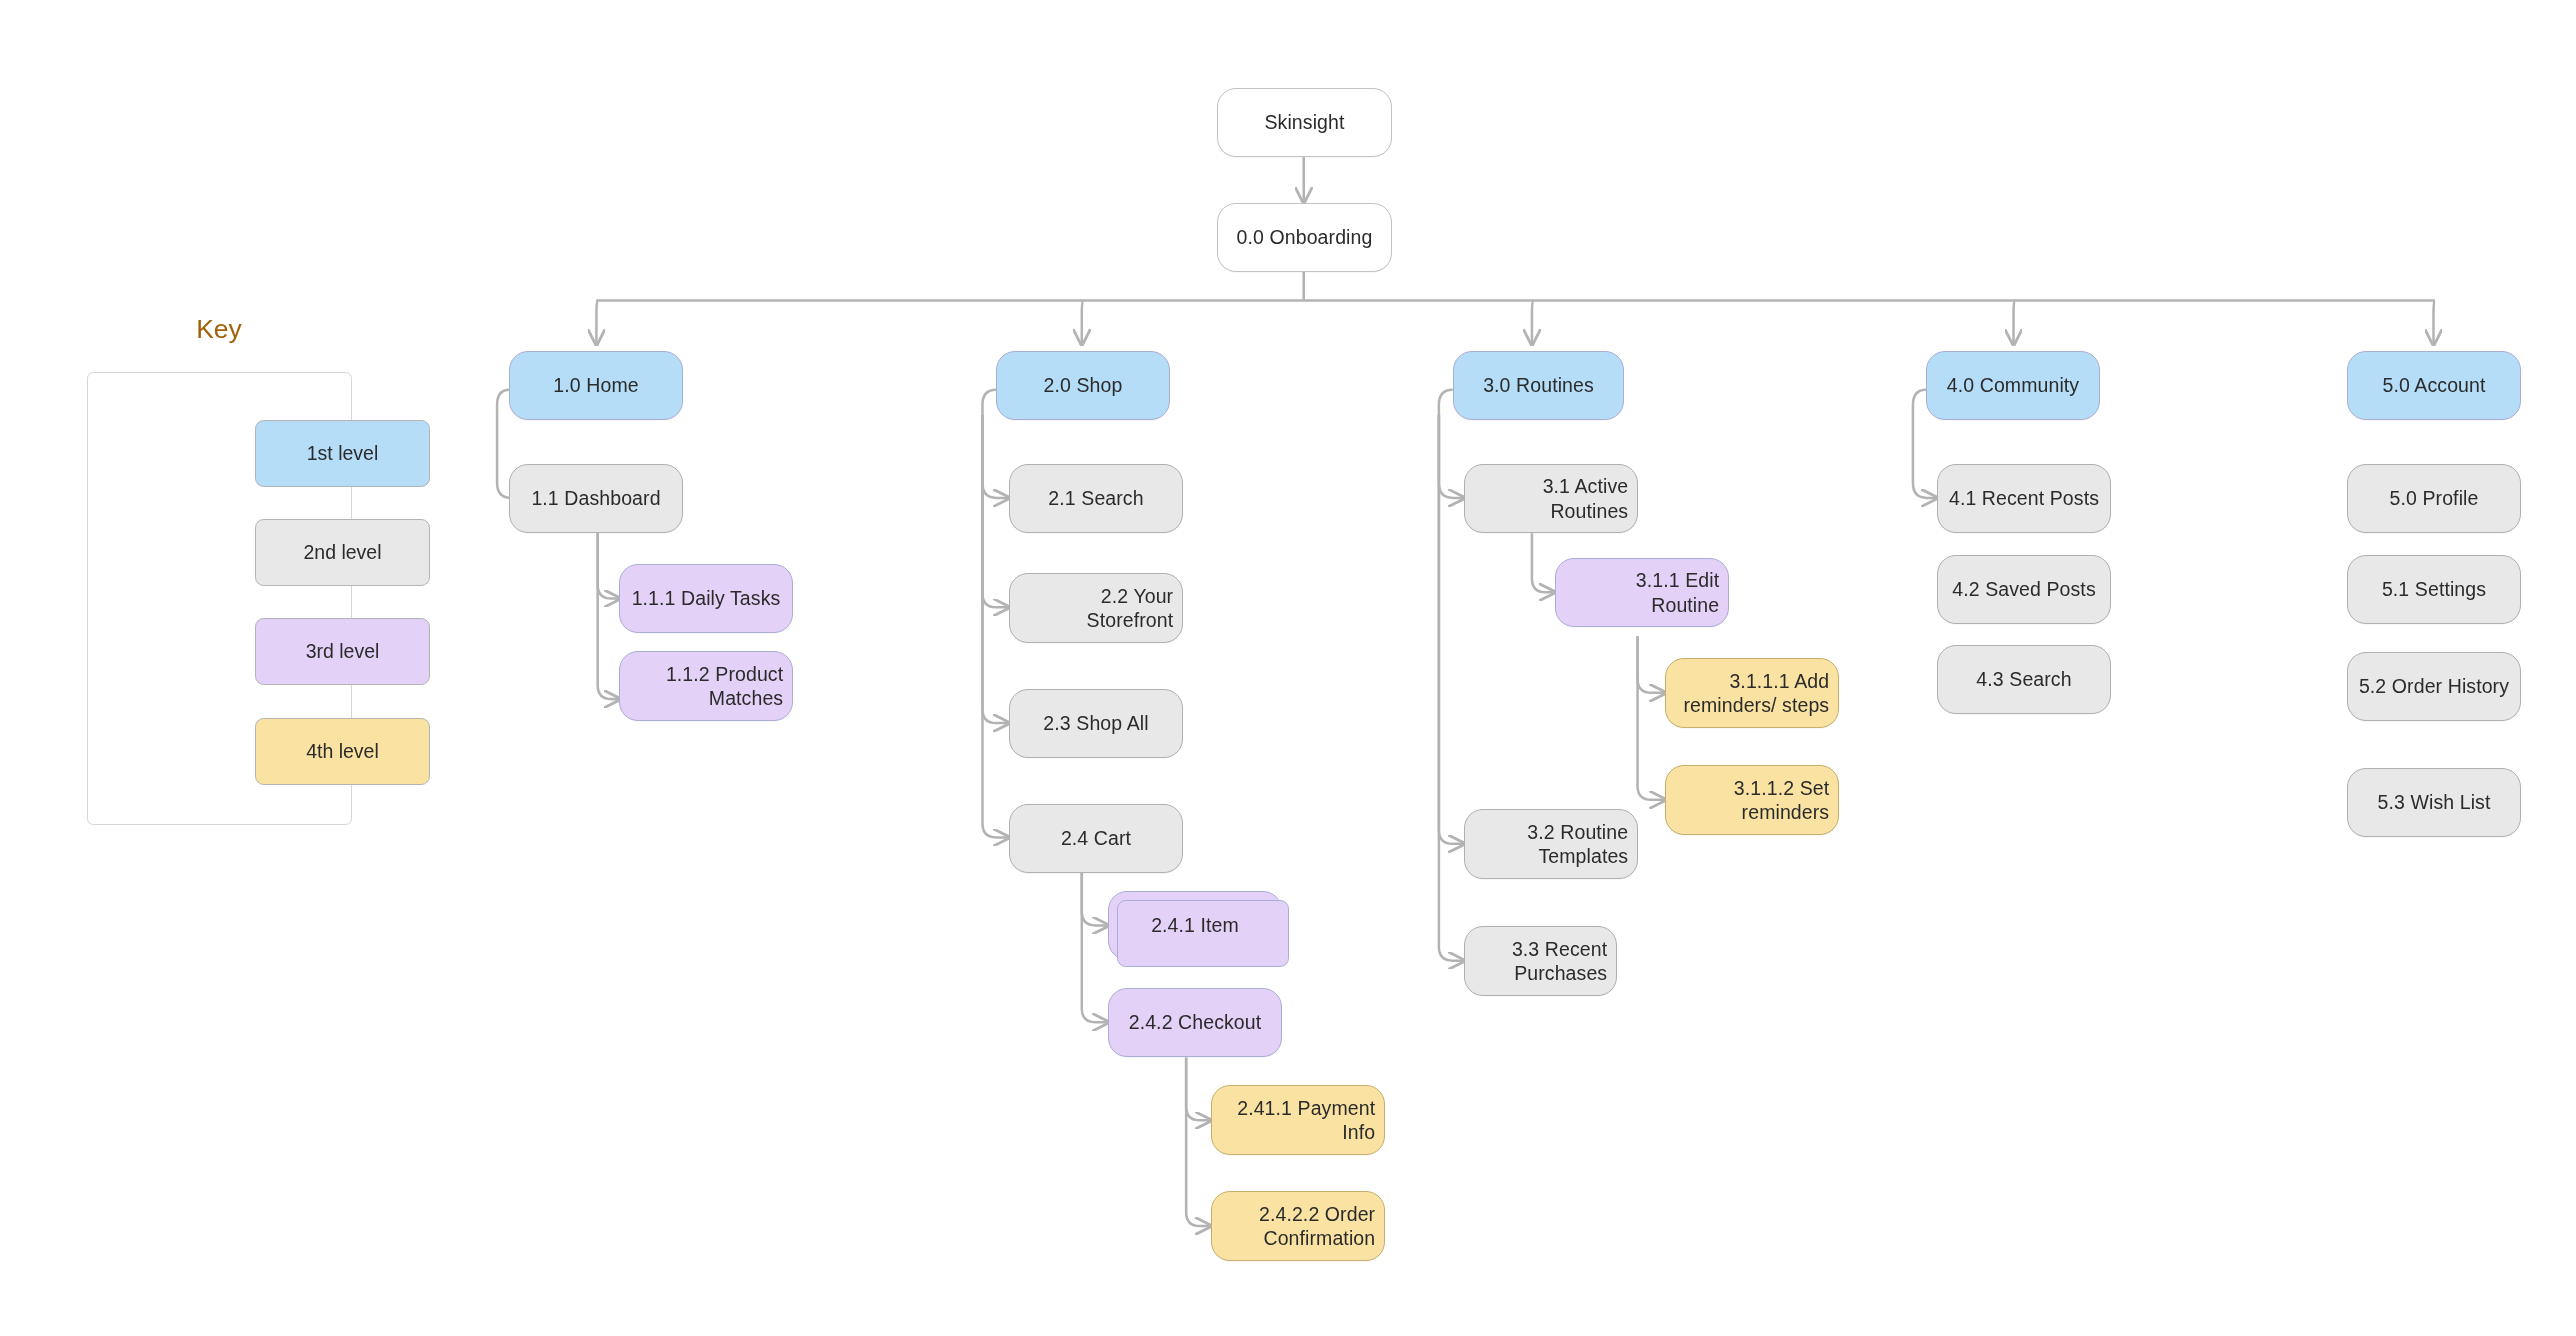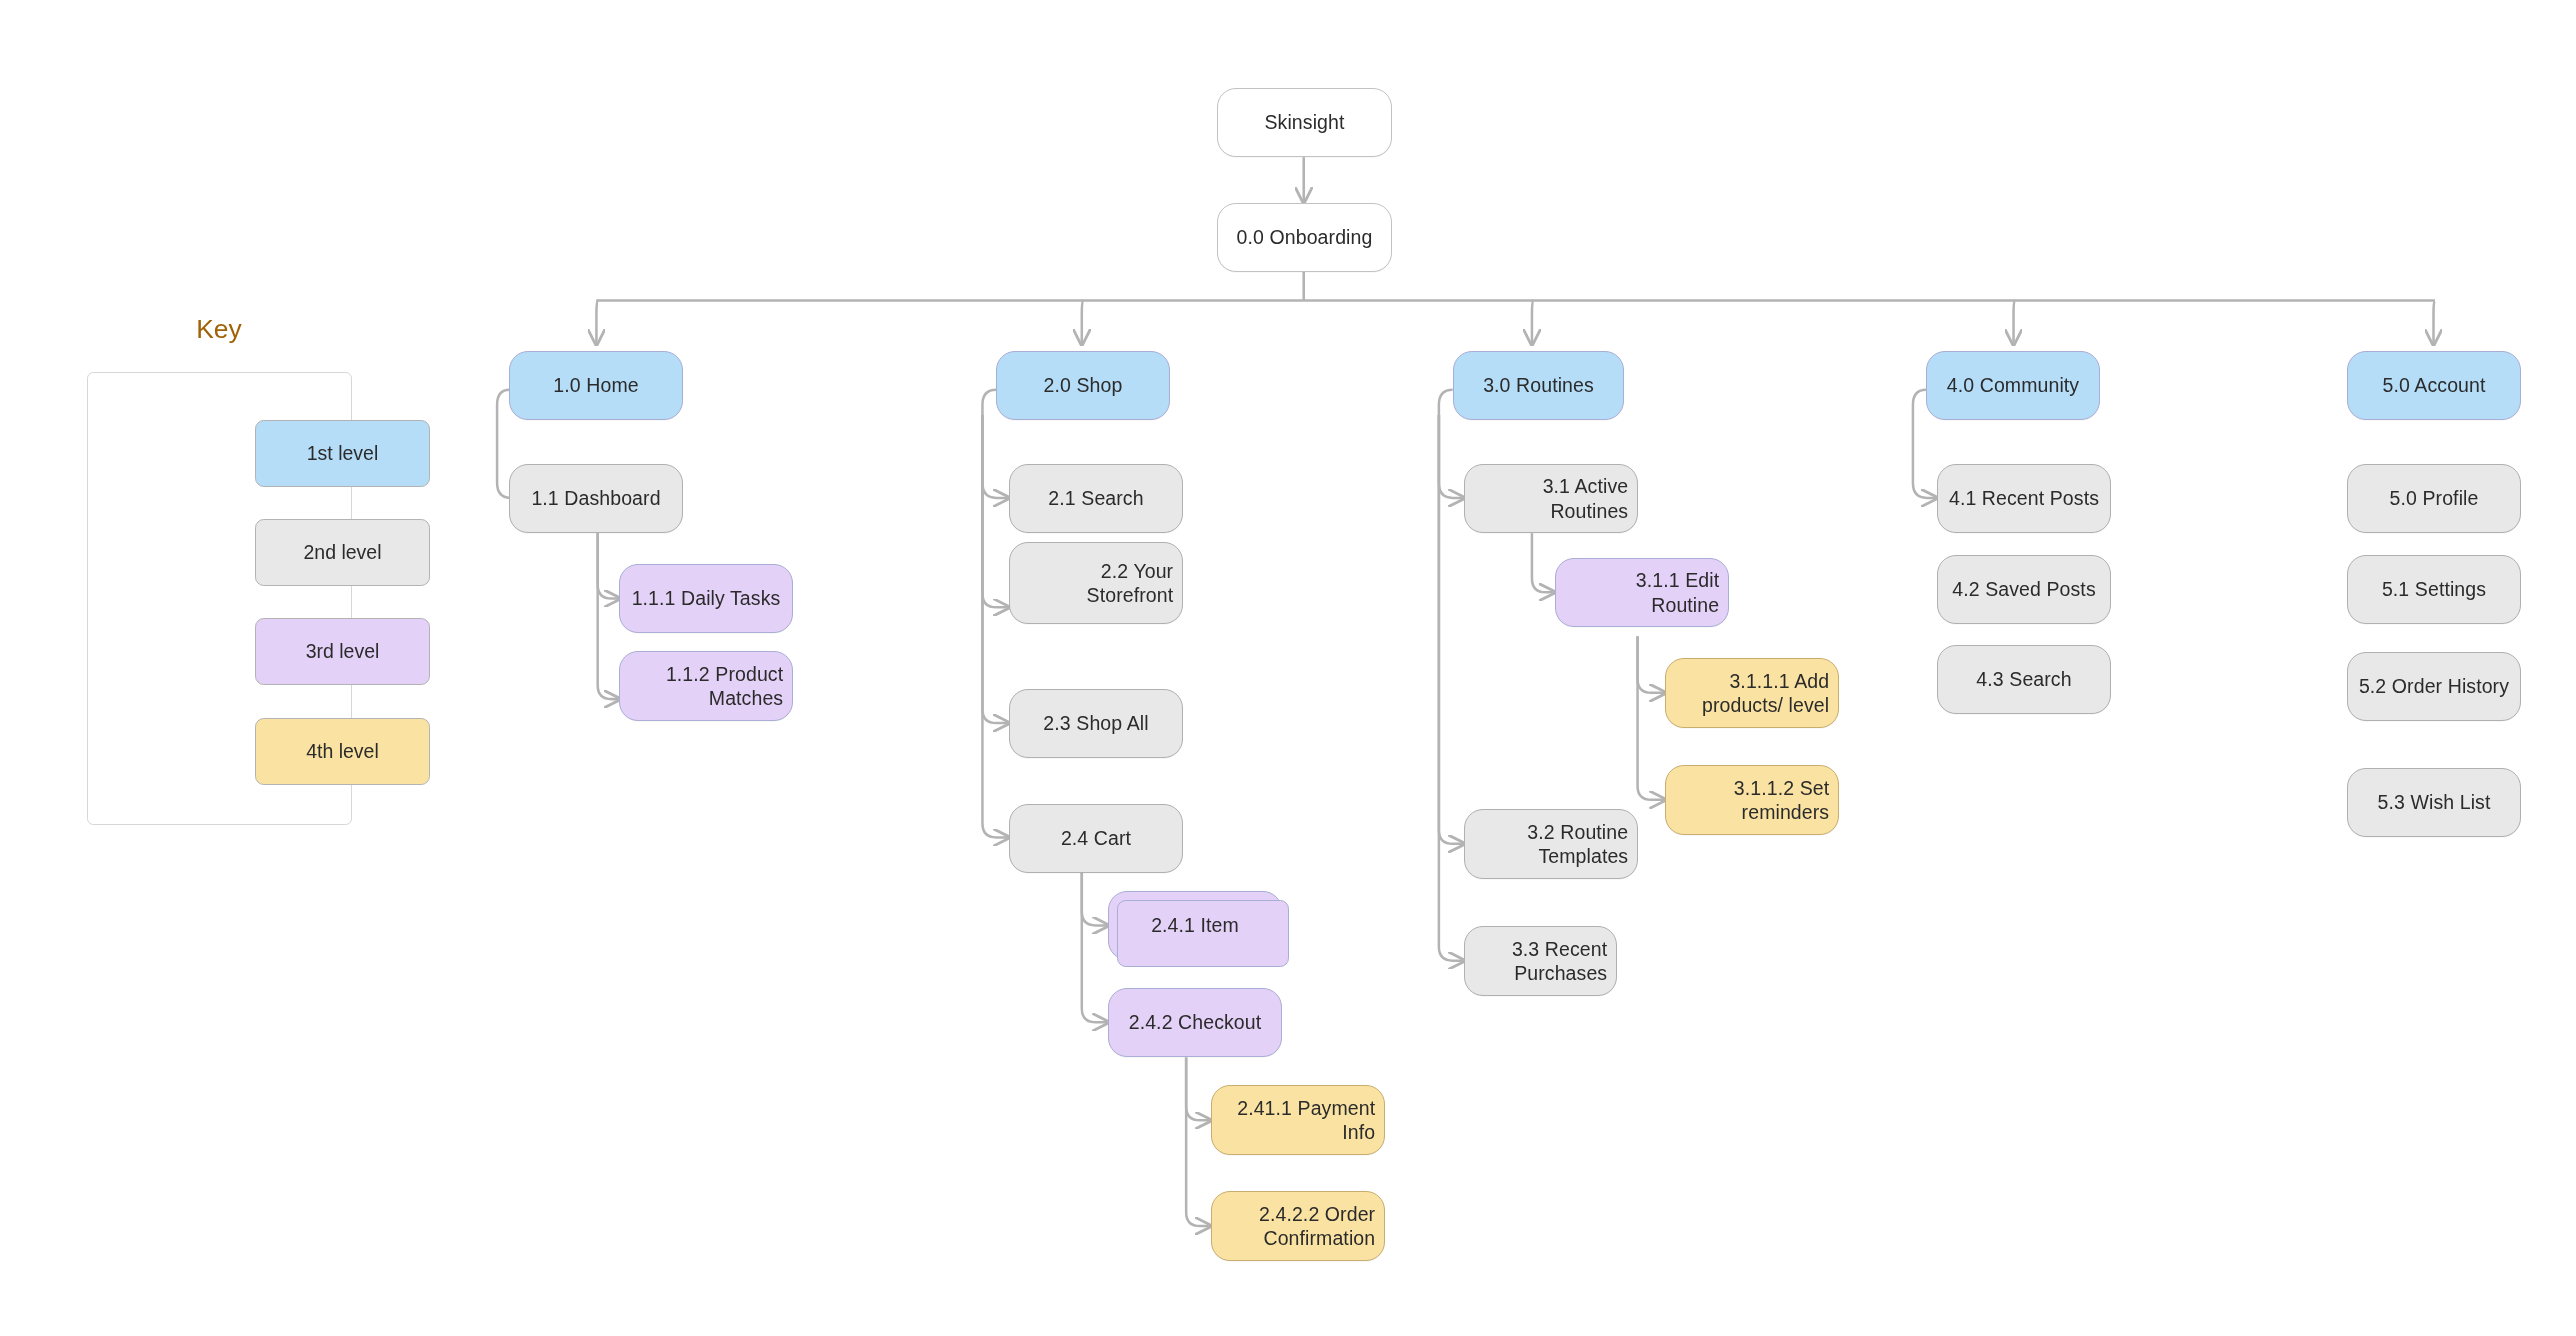--- a/index.html
+++ b/index.html
@@ -111,32 +111,32 @@
   <div class="node root" style="left:1217px;top:88px;width:175px;height:69px">Skinsight</div>
   <div class="node root" style="left:1217px;top:203px;width:175px;height:69px">0.0 Onboarding</div>
 
   <div class="node lvl1" style="left:509px;top:351px;width:174px;height:69px">1.0 Home</div>
   <div class="node lvl2" style="left:509px;top:464px;width:174px;height:69px">1.1 Dashboard</div>
   <div class="node lvl3" style="left:619px;top:564px;width:174px;height:69px">1.1.1 Daily Tasks</div>
   <div class="node lvl3" style="left:619px;top:651px;width:174px;height:70px">1.1.2 Product Matches</div>
 
   <div class="node lvl1" style="left:996px;top:351px;width:174px;height:69px">2.0 Shop</div>
   <div class="node lvl2" style="left:1009px;top:464px;width:174px;height:69px">2.1 Search</div>
-  <div class="node lvl2" style="left:1009px;top:542px;width:174px;height:82px">2.2 Your Storefront</div>
+  <div class="node lvl2" style="left:1009px;top:573px;width:174px;height:70px">2.2 Your Storefront</div>
   <div class="node lvl2" style="left:1009px;top:689px;width:174px;height:69px">2.3 Shop All</div>
   <div class="node lvl2" style="left:1009px;top:804px;width:174px;height:69px">2.4 Cart</div>
   <div class="node lvl3 stacked" style="left:1108px;top:891px;width:174px;height:69px">2.4.1 Item</div>
   <div class="node lvl3" style="left:1108px;top:988px;width:174px;height:69px">2.4.2 Checkout</div>
   <div class="node lvl4" style="left:1211px;top:1085px;width:174px;height:70px">2.41.1 Payment Info</div>
   <div class="node lvl4" style="left:1211px;top:1191px;width:174px;height:70px">2.4.2.2 Order Confirmation</div>
 
   <div class="node lvl1" style="left:1453px;top:351px;width:171px;height:69px">3.0 Routines</div>
   <div class="node lvl2" style="left:1464px;top:464px;width:174px;height:69px">3.1 Active Routines</div>
   <div class="node lvl3" style="left:1555px;top:558px;width:174px;height:69px">3.1.1 Edit Routine</div>
-  <div class="node lvl4" style="left:1665px;top:658px;width:174px;height:70px">3.1.1.1 Add products/ level</div>
+  <div class="node lvl4" style="left:1665px;top:658px;width:174px;height:70px">3.1.1.1 Add reminders/ steps</div>
   <div class="node lvl4" style="left:1665px;top:765px;width:174px;height:70px">3.1.1.2 Set reminders</div>
   <div class="node lvl2" style="left:1464px;top:809px;width:174px;height:70px">3.2 Routine Templates</div>
   <div class="node lvl2" style="left:1464px;top:926px;width:153px;height:70px">3.3 Recent Purchases</div>
 
   <div class="node lvl1" style="left:1926px;top:351px;width:174px;height:69px">4.0 Community</div>
   <div class="node lvl2" style="left:1937px;top:464px;width:174px;height:69px">4.1 Recent Posts</div>
   <div class="node lvl2" style="left:1937px;top:555px;width:174px;height:69px">4.2 Saved Posts</div>
   <div class="node lvl2" style="left:1937px;top:645px;width:174px;height:69px">4.3 Search</div>
 
   <div class="node lvl1" style="left:2347px;top:351px;width:174px;height:69px">5.0 Account</div>

